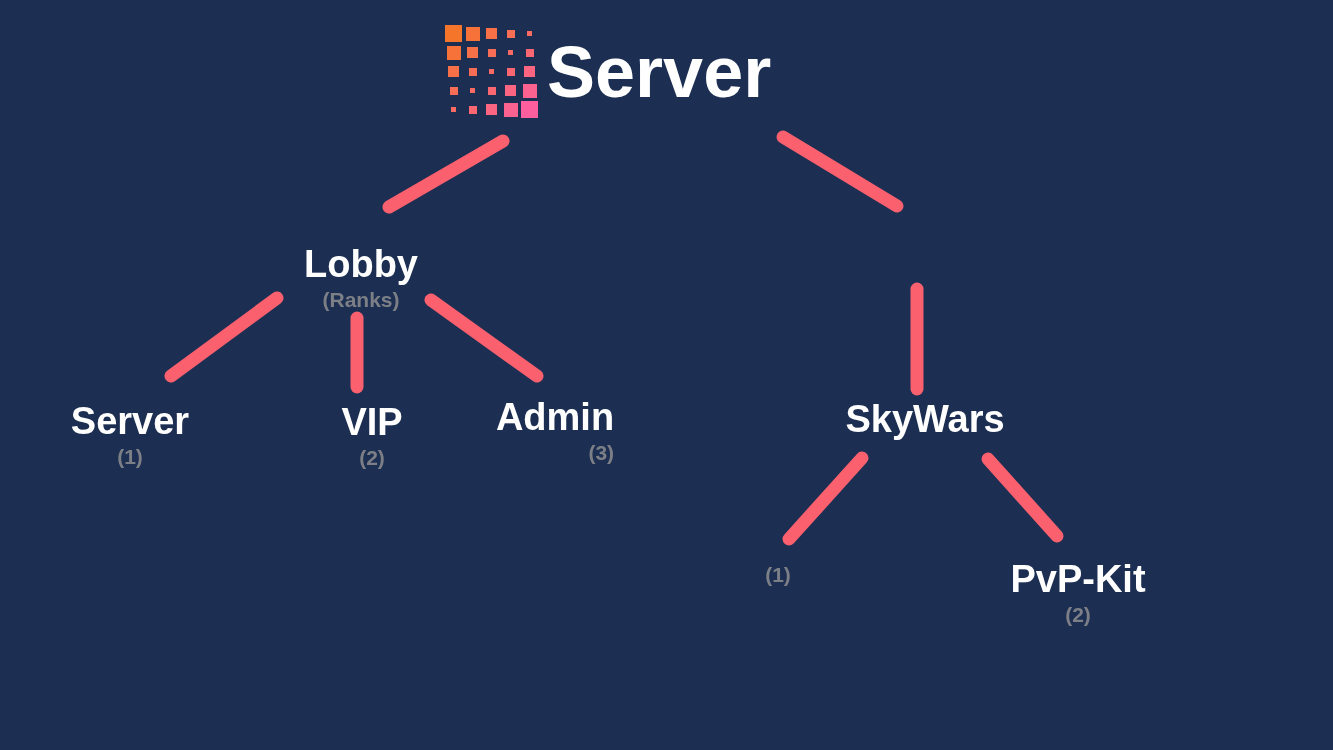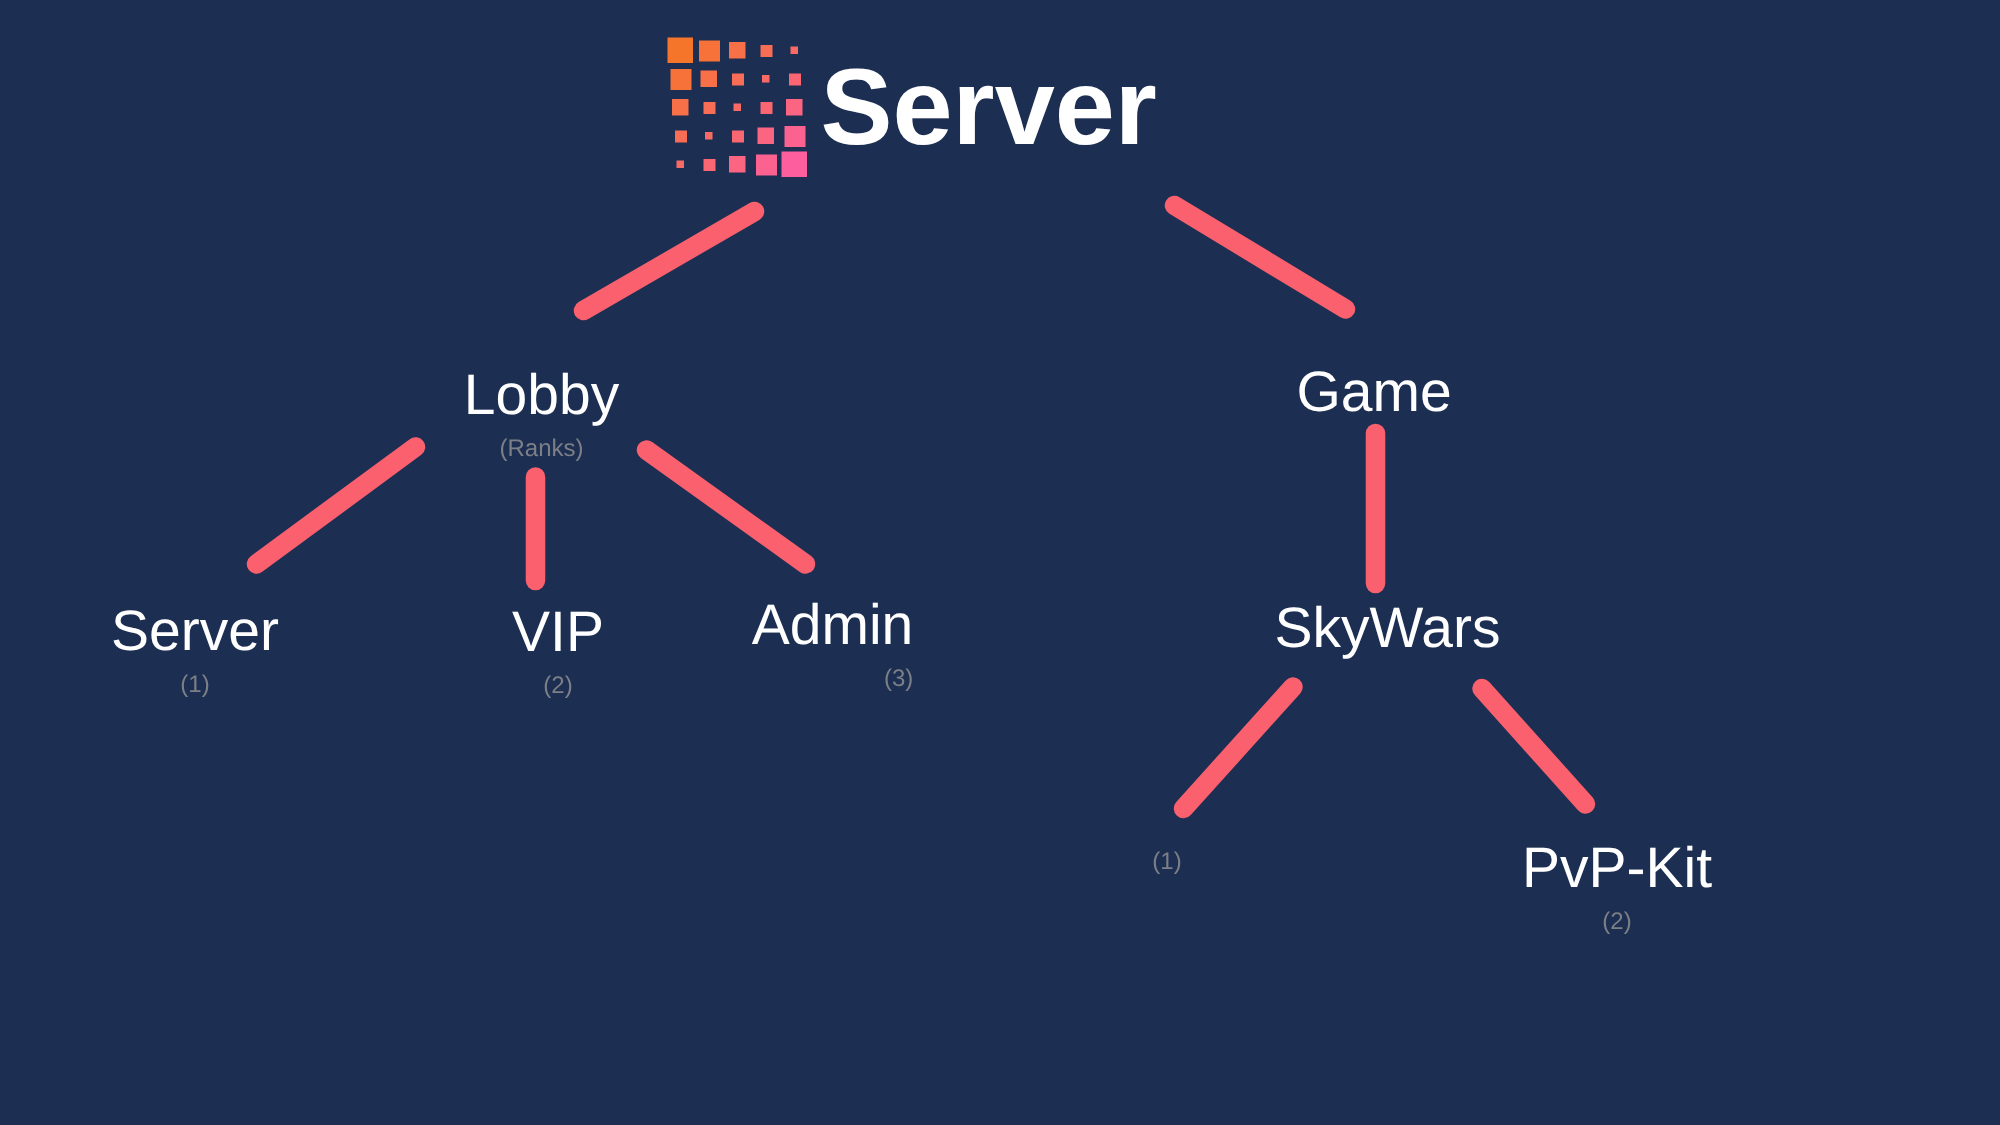--- a/index.html
+++ b/index.html
@@ -53,27 +53,27 @@
   }
   .node {
     position: absolute;
     transform: translateX(-50%);
     text-align: center;
     white-space: nowrap;
   }
   .node .label {
     color: var(--label, #FFFFFF);
     font-size: 38px;
-    font-weight: normal;
+    font-weight: bold;
     line-height: 42px;
   }
   .node .sublabel {
     color: var(--sublabel, #7C7F86);
-    font-size: 16px;
-    font-weight: normal;
+    font-size: 21px;
+    font-weight: bold;
     line-height: 26px;
     margin-top: 2px;
   }
 </style>
 </head>
 <body>
 
 <div id="stage" style="--bg: #1C2F52; --edge: #FA606E; --label: #FFFFFF; --sublabel: #7C7F86;">
 
   <svg id="edges" viewBox="0 0 1333 750">
@@ -116,23 +116,20 @@
         <div class="sq" style="width: 17px; height: 17px; left: 77px; top: 77px; background: rgb(253, 95, 158);"></div>
       </div>
     <div class="title">Server</div>
   </div>
 
   <div class="node" style="left:361px; top:243px;">
     <div class="label">Lobby</div>
     <div class="sublabel">(Ranks)</div>
   </div>
 
-  <div class="node" style="left:916px; top:241px;">
-    <div class="label">Game</div>
-  </div>
 
   <div class="node" style="left:130px; top:400px;">
     <div class="label">Server</div>
     <div class="sublabel">(1)</div>
   </div>
 
   <div class="node" style="left:356px; top:401px;margin-left:16px;">
     <div class="label">VIP</div>
     <div class="sublabel">(2)</div>
   </div>

